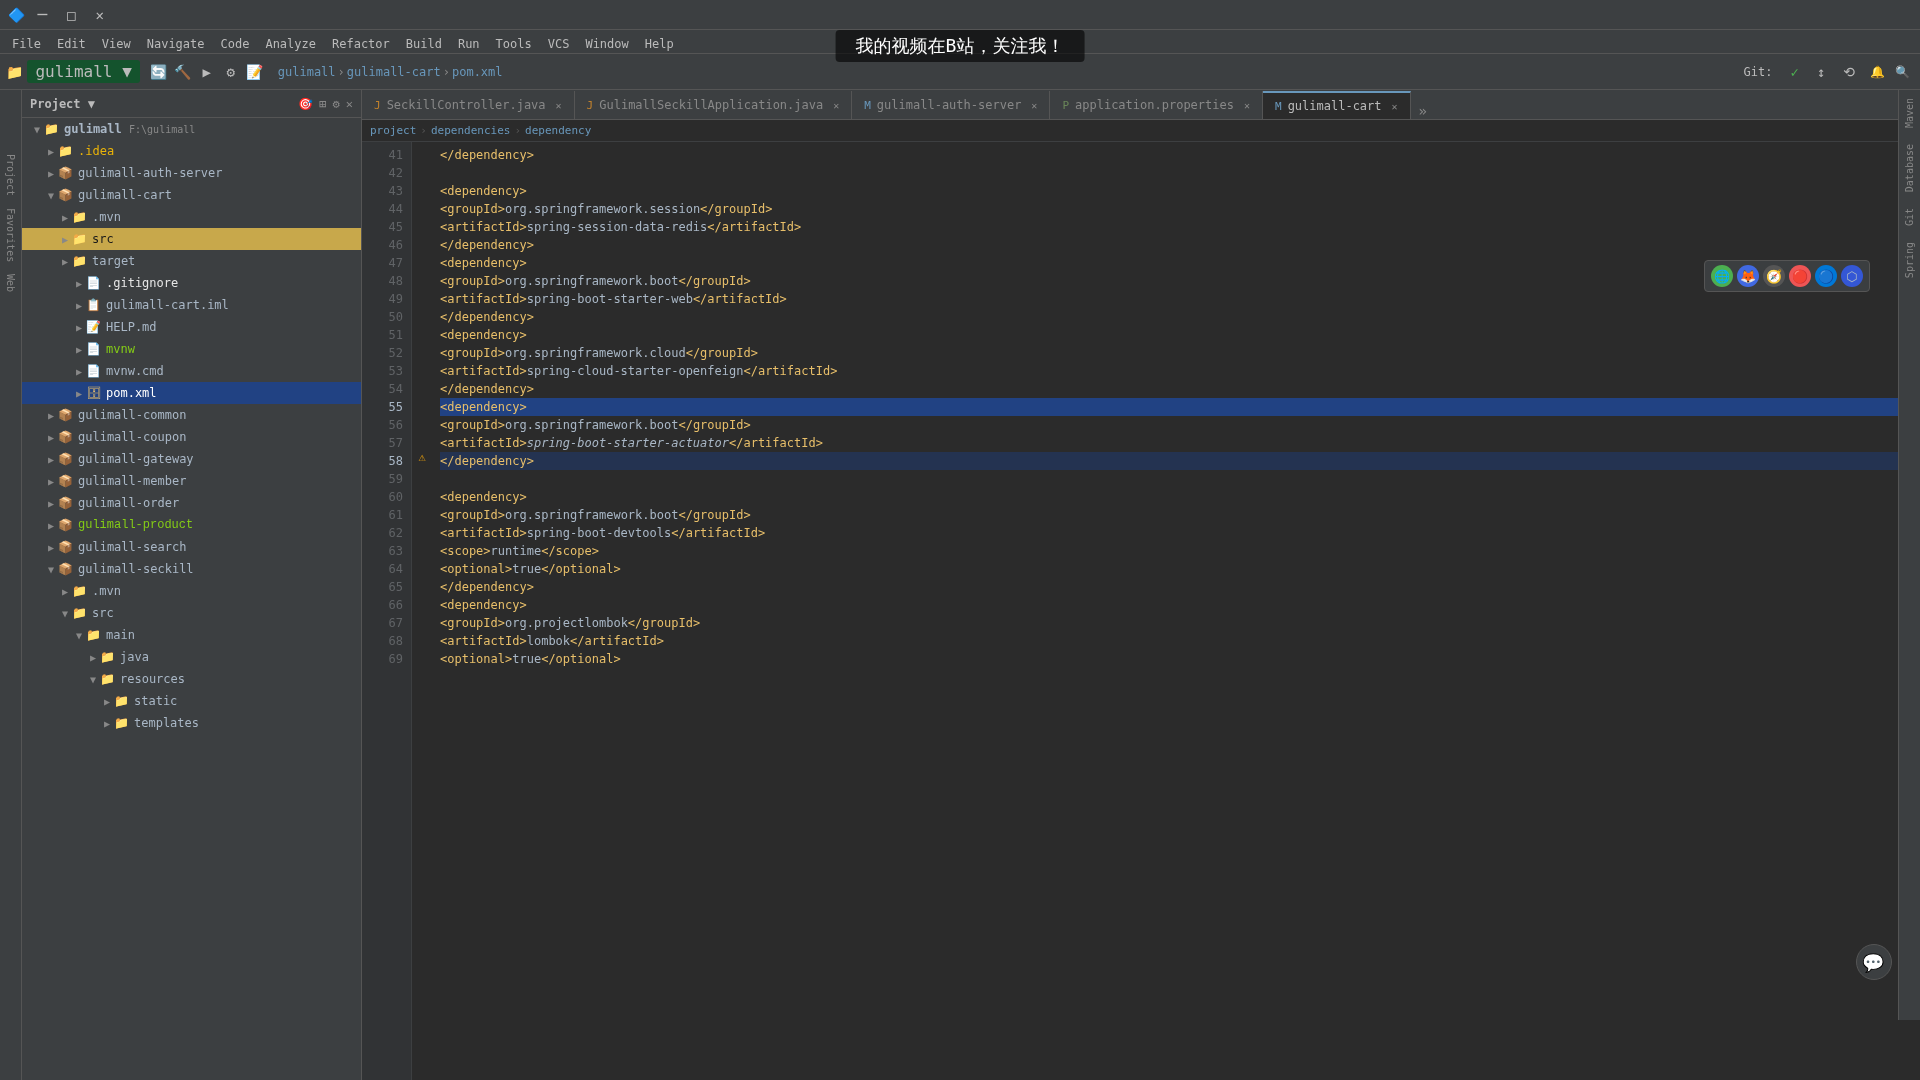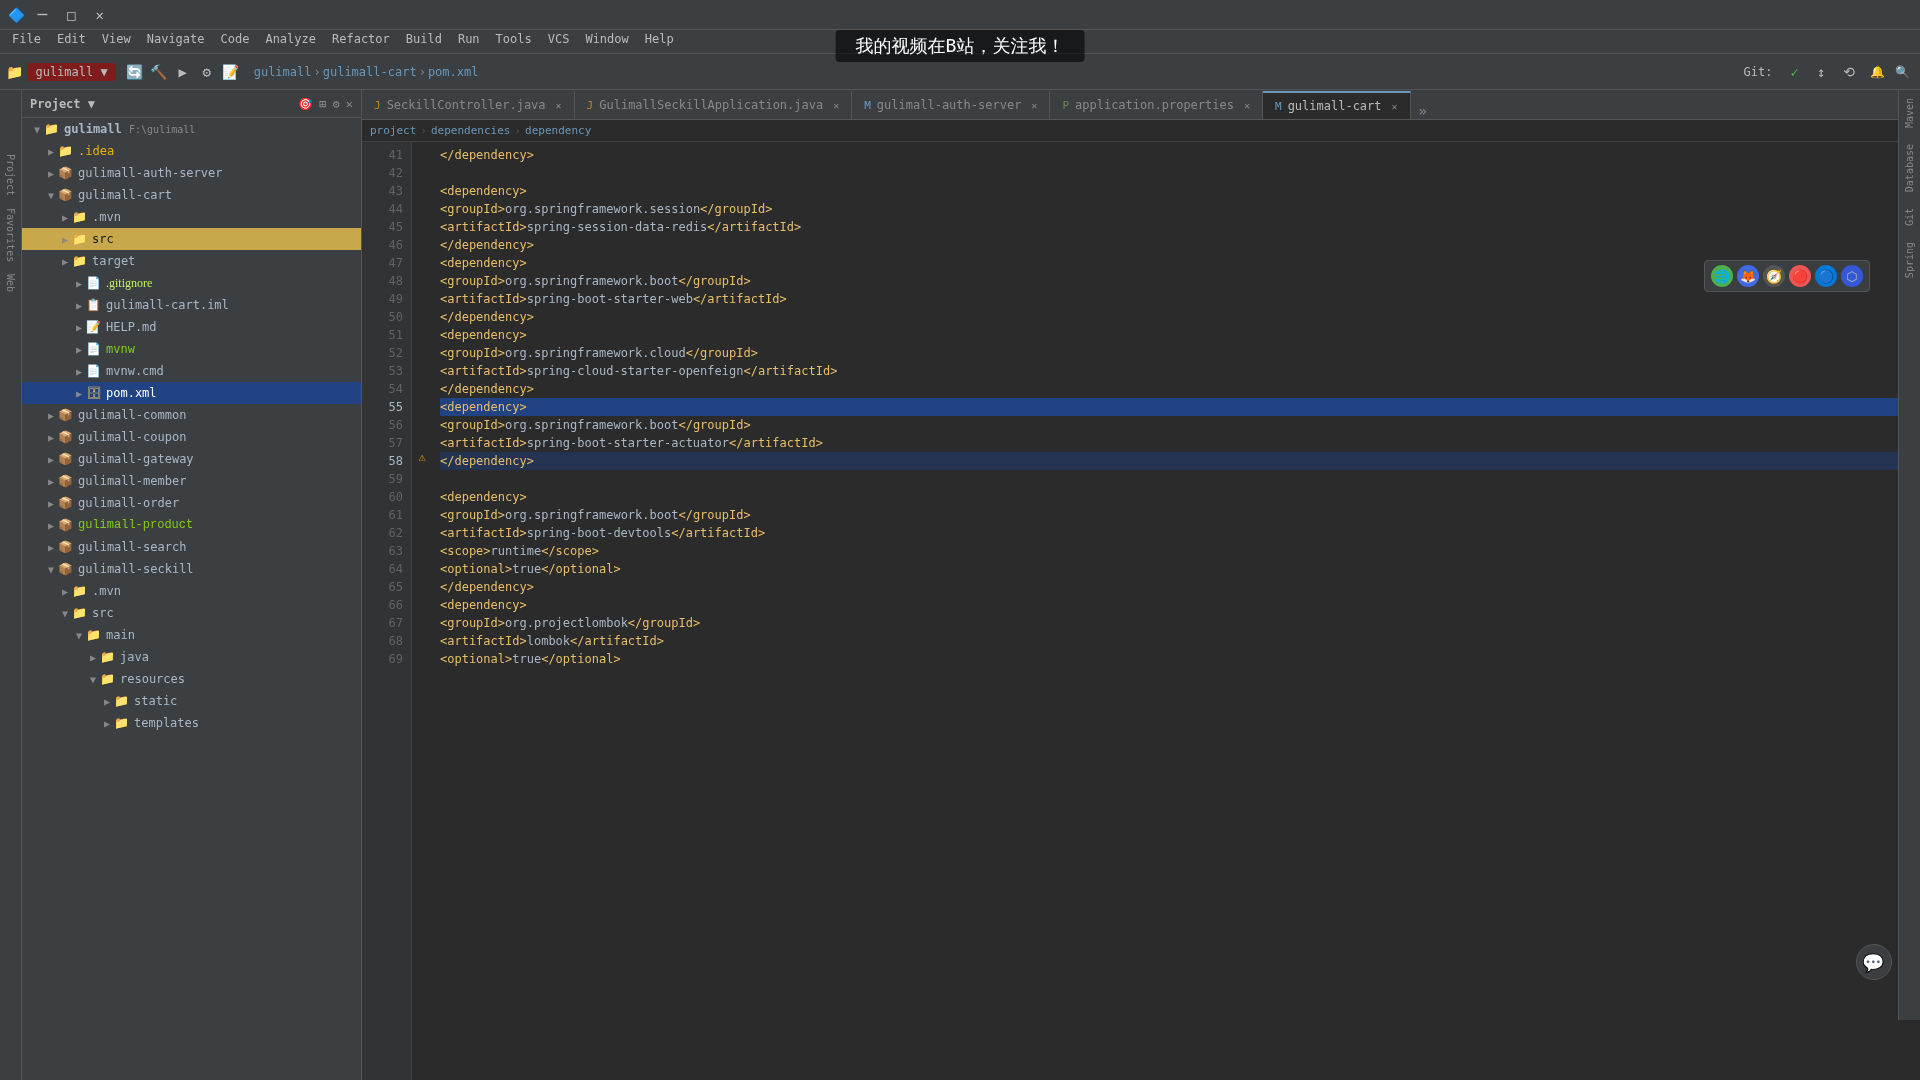--- a/index.html
+++ b/index.html
@@ -2,21 +2,21 @@
 <html><head>
   <meta charset="utf-8">
   <style>
     * { margin: 0; padding: 0; box-sizing: border-box; }
     body { font-family: 'Consolas', 'Monaco', monospace; font-size: 12px; background: #2b2b2b; color: #a9b7c6; width: 1920px; height: 1080px; overflow: hidden; }
 
     
     #title-bar { background: #3c3f41; height: 30px; display: flex; align-items: center; padding: 0 8px; border-bottom: 1px solid #555; }
 
     
-    #menu-bar { background: #3c3f41; height: 24px; display: flex; align-items: flex-start; padding: 0 4px; border-bottom: 1px solid #555; }
+    #menu-bar { background: #3c3f41; height: 24px; display: flex; align-items: flex-end; padding: 0 4px; border-bottom: 1px solid #555; }
     #menu-bar .menu-item { padding: 2px 8px; font-size: 12px; color: #bbb; cursor: pointer; }
 
     
     #toolbar { background: #3c3f41; height: 36px; display: flex; align-items: center; padding: 0 6px; border-bottom: 1px solid #555; gap: 4px; }
     #toolbar .breadcrumb { display: flex; align-items: center; color: #6897bb; font-size: 12px; gap: 2px; flex: 1; }
     #toolbar .breadcrumb span { color: #6897bb; }
     #toolbar .breadcrumb .sep { color: #888; }
     #toolbar .tb-icon { width: 22px; height: 22px; display: flex; align-items: center; justify-content: center; cursor: pointer; color: #bbb; font-size: 14px; border-radius: 3px; }
     #toolbar .git-section { display: flex; align-items: center; gap: 18px; margin-left: 8px; }
 
@@ -102,21 +102,21 @@
     <span class="menu-item">Build</span>
     <span class="menu-item">Run</span>
     <span class="menu-item">Tools</span>
     <span class="menu-item">VCS</span>
     <span class="menu-item">Window</span>
     <span class="menu-item">Help</span>
   </div>
 
 <div id="toolbar">
   <span style="color:#6897bb;font-size:14px;">📁</span>
-  <span style="color:#bbb;font-size:12px;background:#7f1d1d;padding:2px 8px;border-radius:3px;cursor:pointer;">gulimall ▼</span>
+  <span style="color:#bbb;font-size:16px;background:#14532d;padding:2px 8px;border-radius:3px;cursor:pointer;">gulimall ▼</span>
   <div style="display:flex;gap:2px;margin-left:4px;">
     <span class="tb-icon">🔄</span>
     <span class="tb-icon">🔨</span>
     <span class="tb-icon">▶</span>
     <span class="tb-icon">⚙</span>
     <span class="tb-icon">📝</span>
   </div>
   <div class="breadcrumb" style="margin-left:8px;">
     <span>gulimall</span>
     <span class="sep"> › </span>
@@ -187,21 +187,21 @@
         <div class="tree-item">
           <span class="indent" style="width:32px;display:inline-block;"></span>
           <span class="arrow">▶</span>
           <span class="item-icon folder-icon">📁</span>
           <span class="item-label" style="color:#a9b7c6;">target</span>
         </div>
         <div class="tree-item">
           <span class="indent" style="width:46px;display:inline-block;"></span>
           <span class="arrow">▶</span>
           <span class="item-icon file-icon">📄</span>
-          <span class="item-label" style="color:#bef264;font-family:Liberation Serif, serif;">.gitignore</span>
+          <span class="item-label" style="color:#e5e5e5;">.gitignore</span>
         </div>
         <div class="tree-item">
           <span class="indent" style="width:46px;display:inline-block;"></span>
           <span class="arrow">▶</span>
           <span class="item-icon" style="color:#6897bb;">📋</span>
           <span class="item-label" style="color:#a9b7c6;">gulimall-cart.iml</span>
         </div>
         <div class="tree-item">
           <span class="indent" style="width:46px;display:inline-block;"></span>
           <span class="arrow">▶</span>
@@ -441,21 +441,21 @@
           <div class="code-line">        <span style="color:#e8bf6a;">&lt;dependency&gt;</span></div>
           <div class="code-line">            <span style="color:#e8bf6a;">&lt;groupId&gt;</span><span style="color:#a9b7c6;">org.<span style="color:#a9b7c6;">springframework.boot</span></span><span style="color:#e8bf6a;">&lt;/groupId&gt;</span></div>
           <div class="code-line">            <span style="color:#e8bf6a;">&lt;artifactId&gt;</span><span style="color:#a9b7c6;">spring-boot-starter-web</span><span style="color:#e8bf6a;">&lt;/artifactId&gt;</span></div>
           <div class="code-line">        <span style="color:#e8bf6a;">&lt;/dependency&gt;</span></div>
           <div class="code-line">        <span style="color:#e8bf6a;">&lt;dependency&gt;</span></div>
           <div class="code-line">            <span style="color:#e8bf6a;">&lt;groupId&gt;</span><span style="color:#a9b7c6;">org.<span style="color:#a9b7c6;">springframework.cloud</span></span><span style="color:#e8bf6a;">&lt;/groupId&gt;</span></div>
           <div class="code-line">            <span style="color:#e8bf6a;">&lt;artifactId&gt;</span><span style="color:#a9b7c6;">spring-cloud-starter-openfeign</span><span style="color:#e8bf6a;">&lt;/artifactId&gt;</span></div>
           <div class="code-line">        <span style="color:#e8bf6a;">&lt;/dependency&gt;</span></div>
           <div class="code-line" style="background: rgb(33, 66, 131);">        <span style="color:#e8bf6a;">&lt;dependency&gt;</span></div>
           <div class="code-line">            <span style="color:#e8bf6a;">&lt;groupId&gt;</span><span style="color:#a9b7c6;">org.<span style="color:#a9b7c6;">springframework.boot</span></span><span style="color:#e8bf6a;">&lt;/groupId&gt;</span></div>
-          <div class="code-line">            <span style="color:#e8bf6a;">&lt;artifactId&gt;</span><span style="color:#a9b7c6;">spring-boot-starter-actuator</span><span style="color:#e8bf6a;">&lt;/artifactId&gt;</span></div>
+          <div class="code-line">            <span style="color:#e8bf6a;">&lt;artifactId&gt;</span><span style="color:#a9b7c6;font-style:italic;">spring-boot-starter-actuator</span><span style="color:#e8bf6a;">&lt;/artifactId&gt;</span></div>
           <div class="code-line" style="background: rgba(30, 60, 120, 0.5);">        <span style="color:#e8bf6a;">&lt;/dependency&gt;</span></div>
           <div class="code-line">&nbsp;</div>
           <div class="code-line">        <span style="color:#e8bf6a;">&lt;dependency&gt;</span></div>
           <div class="code-line">            <span style="color:#e8bf6a;">&lt;groupId&gt;</span><span style="color:#a9b7c6;">org.<span style="color:#a9b7c6;">springframework.boot</span></span><span style="color:#e8bf6a;">&lt;/groupId&gt;</span></div>
           <div class="code-line">            <span style="color:#e8bf6a;">&lt;artifactId&gt;</span><span style="color:#a9b7c6;">spring-boot-devtools</span><span style="color:#e8bf6a;">&lt;/artifactId&gt;</span></div>
           <div class="code-line">            <span style="color:#e8bf6a;">&lt;scope&gt;</span>runtime<span style="color:#e8bf6a;">&lt;/scope&gt;</span></div>
           <div class="code-line">            <span style="color:#e8bf6a;">&lt;optional&gt;</span>true<span style="color:#e8bf6a;">&lt;/optional&gt;</span></div>
           <div class="code-line">        <span style="color:#e8bf6a;">&lt;/dependency&gt;</span></div>
           <div class="code-line">        <span style="color:#e8bf6a;">&lt;dependency&gt;</span></div>
           <div class="code-line">            <span style="color:#e8bf6a;">&lt;groupId&gt;</span><span style="color:#a9b7c6;">org.projectlombok</span><span style="color:#e8bf6a;">&lt;/groupId&gt;</span></div>

